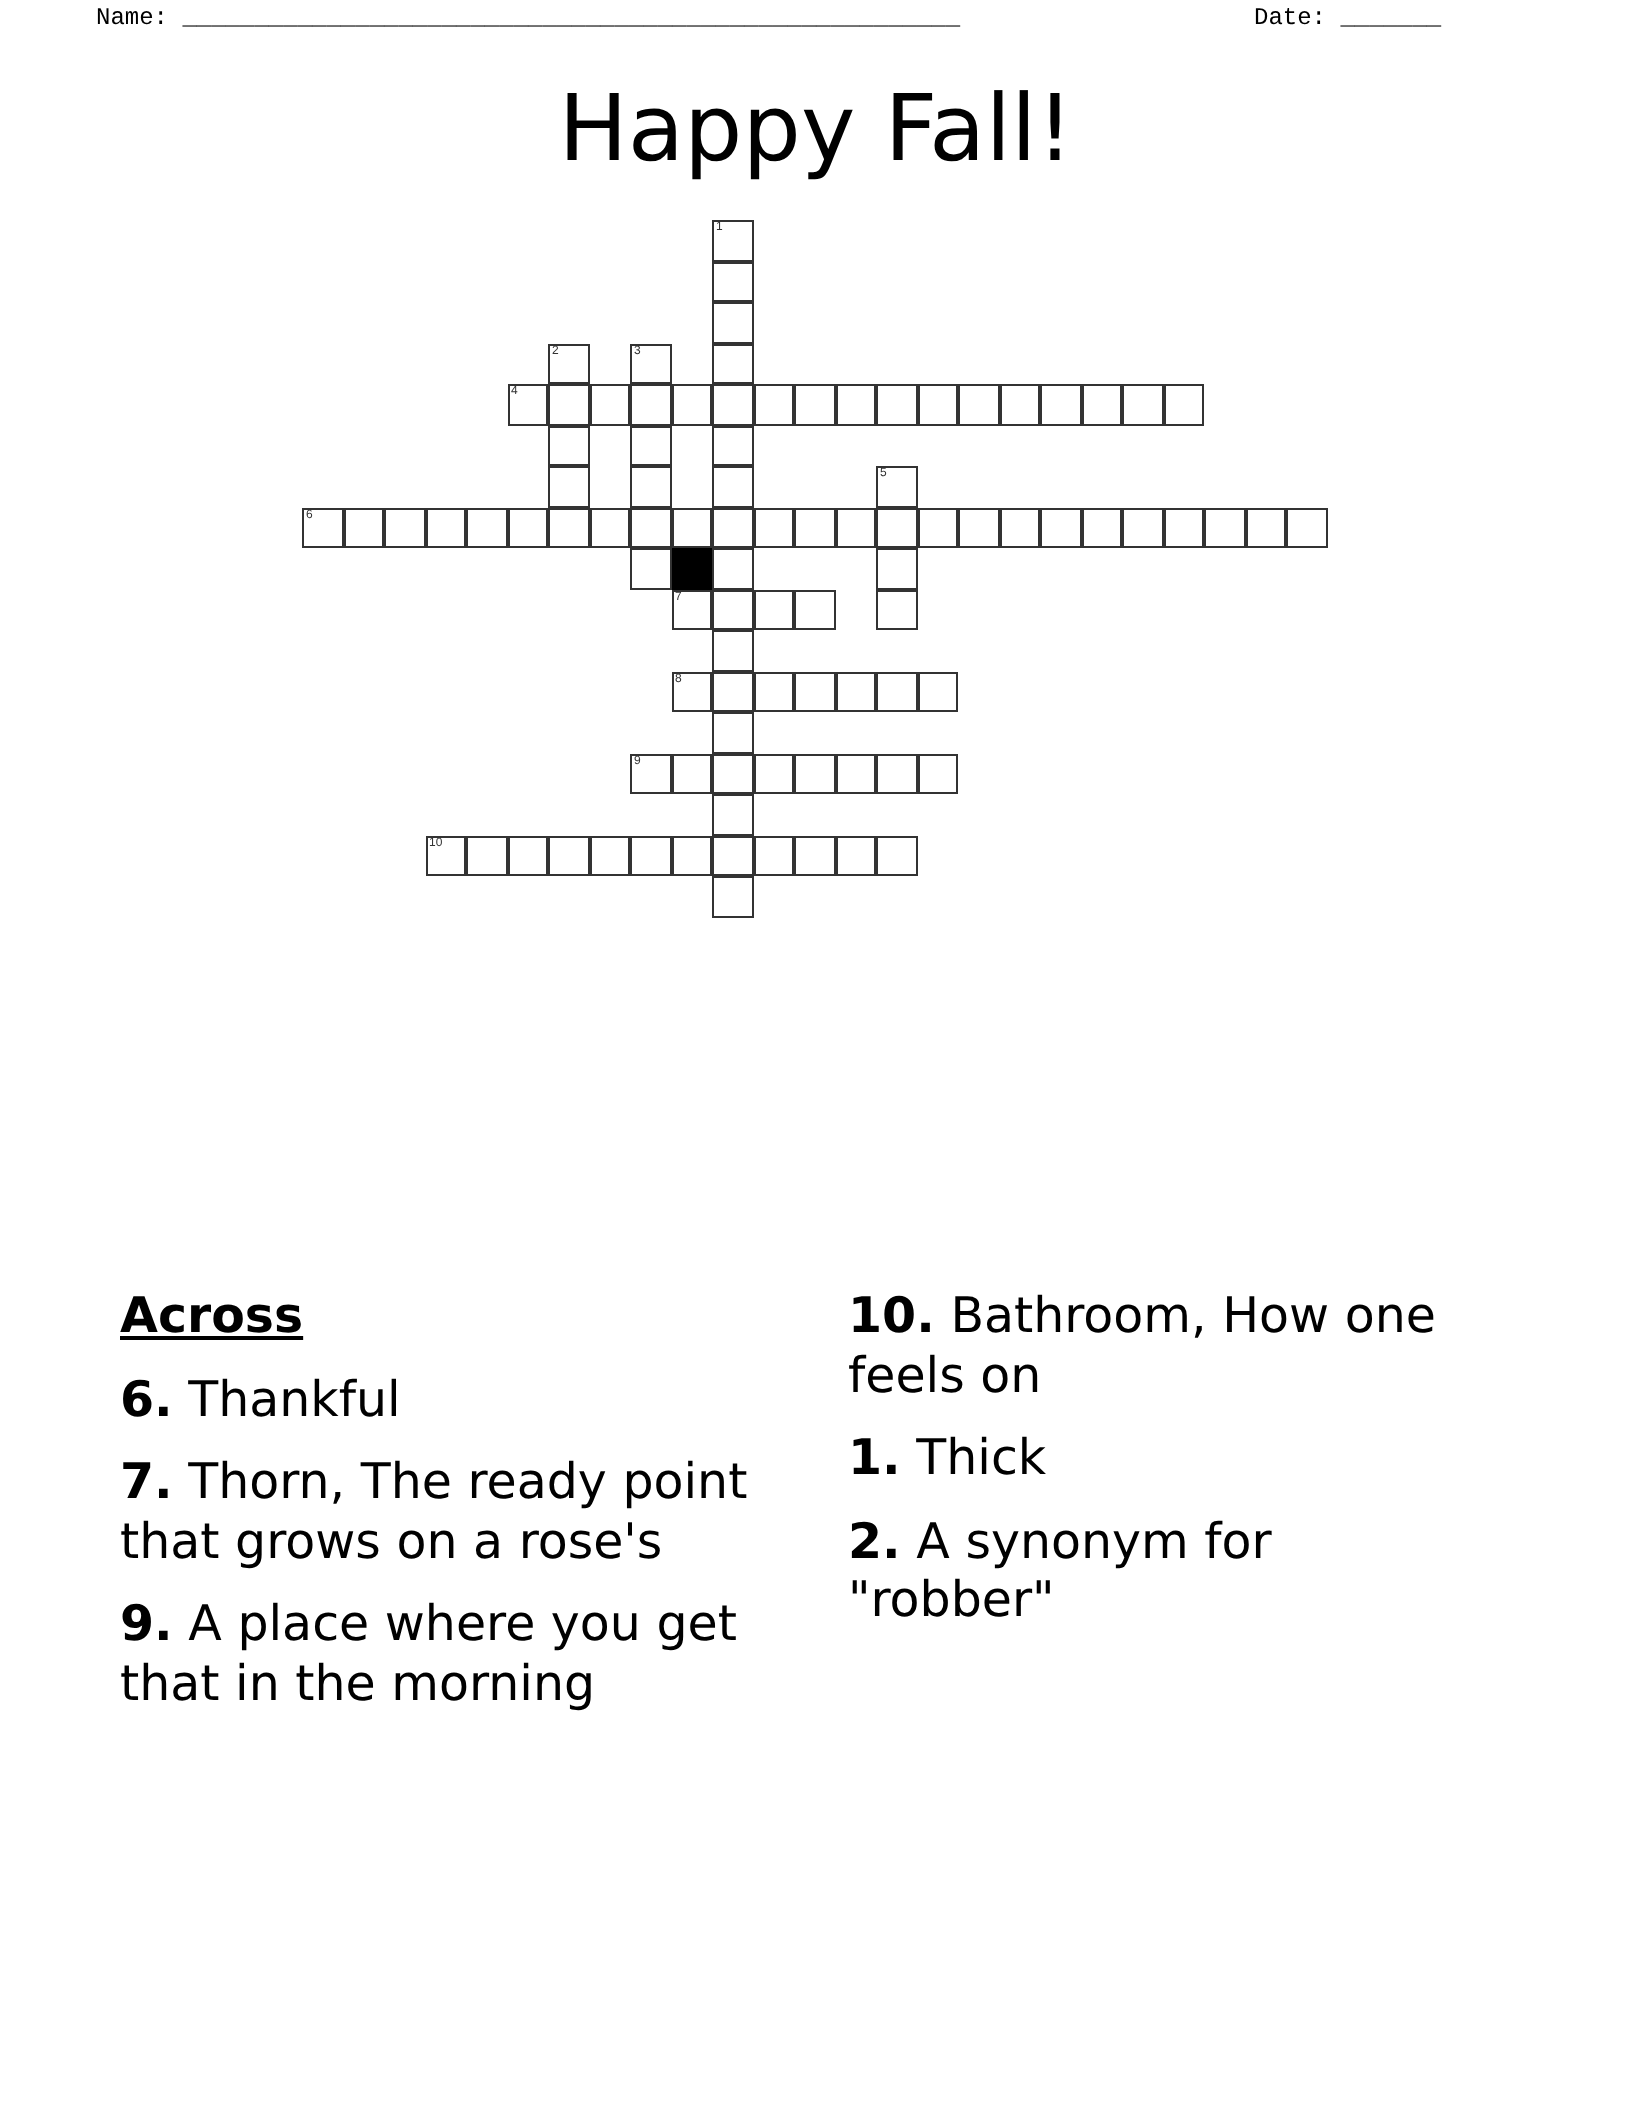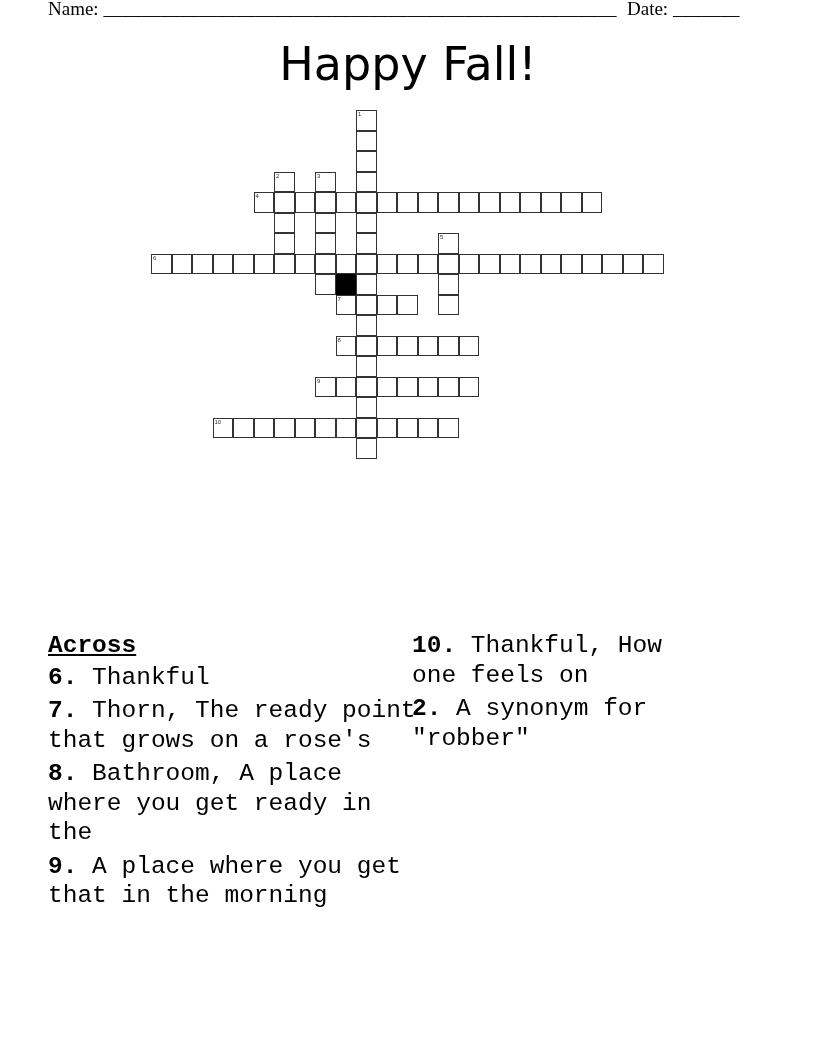--- a/index.html
+++ b/index.html
@@ -1,28 +1,28 @@
 <!DOCTYPE html>
 <html><head>
 <meta charset="utf-8">
 <style>
   html, body { margin:0; padding:0; background:#fff; }
   body { width:816px; height:1056px; position:relative; overflow:hidden; font-family:"DejaVu Sans", sans-serif; color:#000; }
-  .hdr { position:absolute; top:0; font-family:Liberation Serif, serif; font-size:19px; line-height:18px; }
+  .hdr { position:absolute; top:0; font-family:Liberation Mono, monospace; font-size:12px; line-height:18px; }
   .hdr-name { left:48px; }
   .hdr-date { left:627px; }
   .title { position:absolute; top:34px; left:0; width:816px; text-align:center; font-size:46px; line-height:60px; font-family:"DejaVu Sans", sans-serif; letter-spacing:0px; }
   #grid { position:absolute; left:0; top:0; width:816px; height:600px; }
   .cell { position:absolute; width:20.5px; height:20.5px; box-sizing:border-box; border:1px solid #333; background:#fff; }
   .cell.black { background:#000; border-color:#000; }
   .num { position:absolute; top:0px; left:1px; font-size:6px; line-height:7px; font-family:"Liberation Sans", sans-serif; color:#333; }
   .clues { position:absolute; font-size:24.5px; line-height:30px; font-family:"DejaVu Sans", sans-serif; }
   .col-left { left:48px; top:631px; width:365px; }
   .col-right { left:412px; top:631px; width:360px; }
-  .clue { margin:0; padding:0; line-height:29.5px; margin-bottom:4px;font-family:Liberation Mono, monospace; }
+  .clue { margin:12px; padding:0; line-height:29.5px; margin-bottom:4px; }
   .clue b { font-weight:bold; }
   .sec { font-weight:bold; text-decoration:underline; margin-bottom:2px; }
 </style>
 </head>
 <body>
 
 <div class="hdr hdr-name">Name: ______________________________________________________</div>
 <div class="hdr hdr-date">Date: _______</div>
 
 <div class="title">Happy Fall!</div>
@@ -142,20 +142,20 @@
     <div class="cell" style="left: 397px; top: 417.5px;"></div>
     <div class="cell" style="left: 417.5px; top: 417.5px;"></div>
     <div class="cell" style="left: 438px; top: 417.5px;"></div>
     <div class="cell black" style="left: 335.5px; top: 274px;"></div>
   </div>
 
 <div class="clues col-left">
   <div class="clue sec">Across</div>
   <div class="clue"><b>6.</b><span> Thankful</span></div>
   <div class="clue" style="width:370px;white-space:normal"><b>7.</b><span> Thorn, The ready point that grows on a rose's</span></div>
-  <div class="clue" style="width:370px"><b>8.</b><span> Bathroom, A place where you get ready in the</span></div>
   <div class="clue"><b>9.</b><span> A place where you get that in the morning</span></div>
 </div>
 
 <div class="clues col-right">
-  <div class="clue" style="width:300px"><b>10.</b><span> Thankful, How one feels on</span></div>
+  <div class="clue" style="width:300px"><b>10.</b><span> Bathroom, How one feels on</span></div>
+  <div class="clue"><b>1.</b><span> Thick</span></div>
   <div class="clue" style="width:240px"><b>2.</b><span> A synonym for "robber"</span></div>
 </div>
 
 </body></html>

